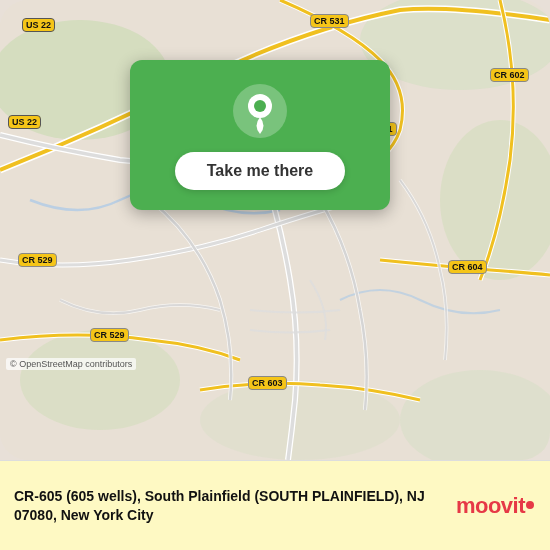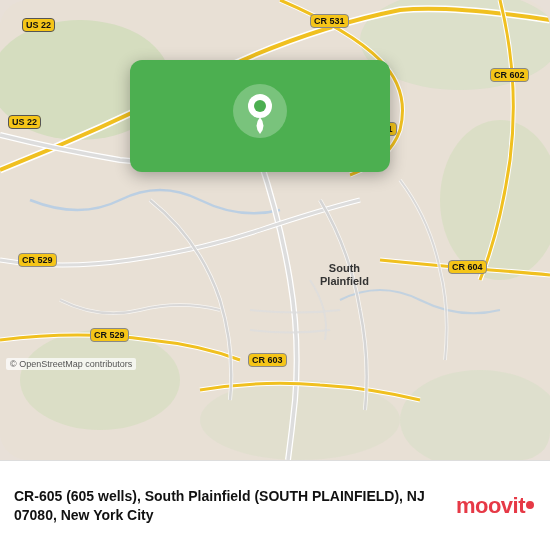--- a/index.html
+++ b/index.html
@@ -73,21 +73,21 @@
       color: #555;
       background: rgba(255,255,255,0.7);
       padding: 1px 4px;
       border-radius: 2px;
     }
 
     
     #info-panel {
       width: 550px;
       height: 90px;
-      background: #ffffff;
+      background: #fef9c3;
       display: flex;
       align-items: center;
       justify-content: space-between;
       padding: 0 16px 0 14px;
       border-top: 1px solid #ddd;
       position: absolute;
       bottom: 0;
       left: 0;
     }
 
@@ -224,34 +224,34 @@
     <path d="M 310 280 Q 330 310 325 340" stroke="#ddd" stroke-width="2" fill="none" opacity="0.8"></path>
   </svg>
 
   <div class="road-badge road-badge-us" style="top:18px;left:22px;">US 22</div>
   <div class="road-badge road-badge-us" style="top:115px;left:8px;">US 22</div>
   <div class="road-badge road-badge-cr" style="top:14px;left:310px;">CR 531</div>
   <div class="road-badge road-badge-cr" style="top:122px;left:358px;">CR 531</div>
   <div class="road-badge road-badge-cr" style="top:68px;left:490px;">CR 602</div>
   <div class="road-badge road-badge-cr" style="top:253px;left:18px;">CR 529</div>
   <div class="road-badge road-badge-cr" style="top:328px;left:90px;">CR 529</div>
-  <div class="road-badge road-badge-cr" style="top:353px;left:248px;">CR 603</div>
+  <div class="road-badge road-badge-cr" style="top:376px;left:248px;">CR 603</div>
   <div class="road-badge road-badge-cr" style="top:260px;left:448px;text-align:center;">CR 604</div>
 
-  <div class="place-label" style="top:262px;left:320px;">South<br>Plainfield</div>
 
   <div class="card-overlay">
 
     <svg class="pin-icon" viewBox="0 0 54 54" xmlns="http://www.w3.org/2000/svg">
       <circle cx="27" cy="27" r="27" fill="white" opacity="0.25"></circle>
       <circle cx="27" cy="22" r="12" fill="white"></circle>
       <circle cx="27" cy="22" r="6" fill="#4CAF50"></circle>
       <path d="M 27 33 Q 20 42 27 50 Q 34 42 27 33" fill="white"></path>
     </svg>
 
+    <button class="take-me-btn">Take me there</button>
   </div>
 
   <div class="osm-credit">© OpenStreetMap contributors</div>
 </div>
 
 <div id="info-panel">
   <div class="info-text">
     <div class="info-title">CR-605 (605 wells), South Plainfield (SOUTH PLAINFIELD), NJ 07080, New York City</div>
   </div>
   <div class="moovit-logo">

